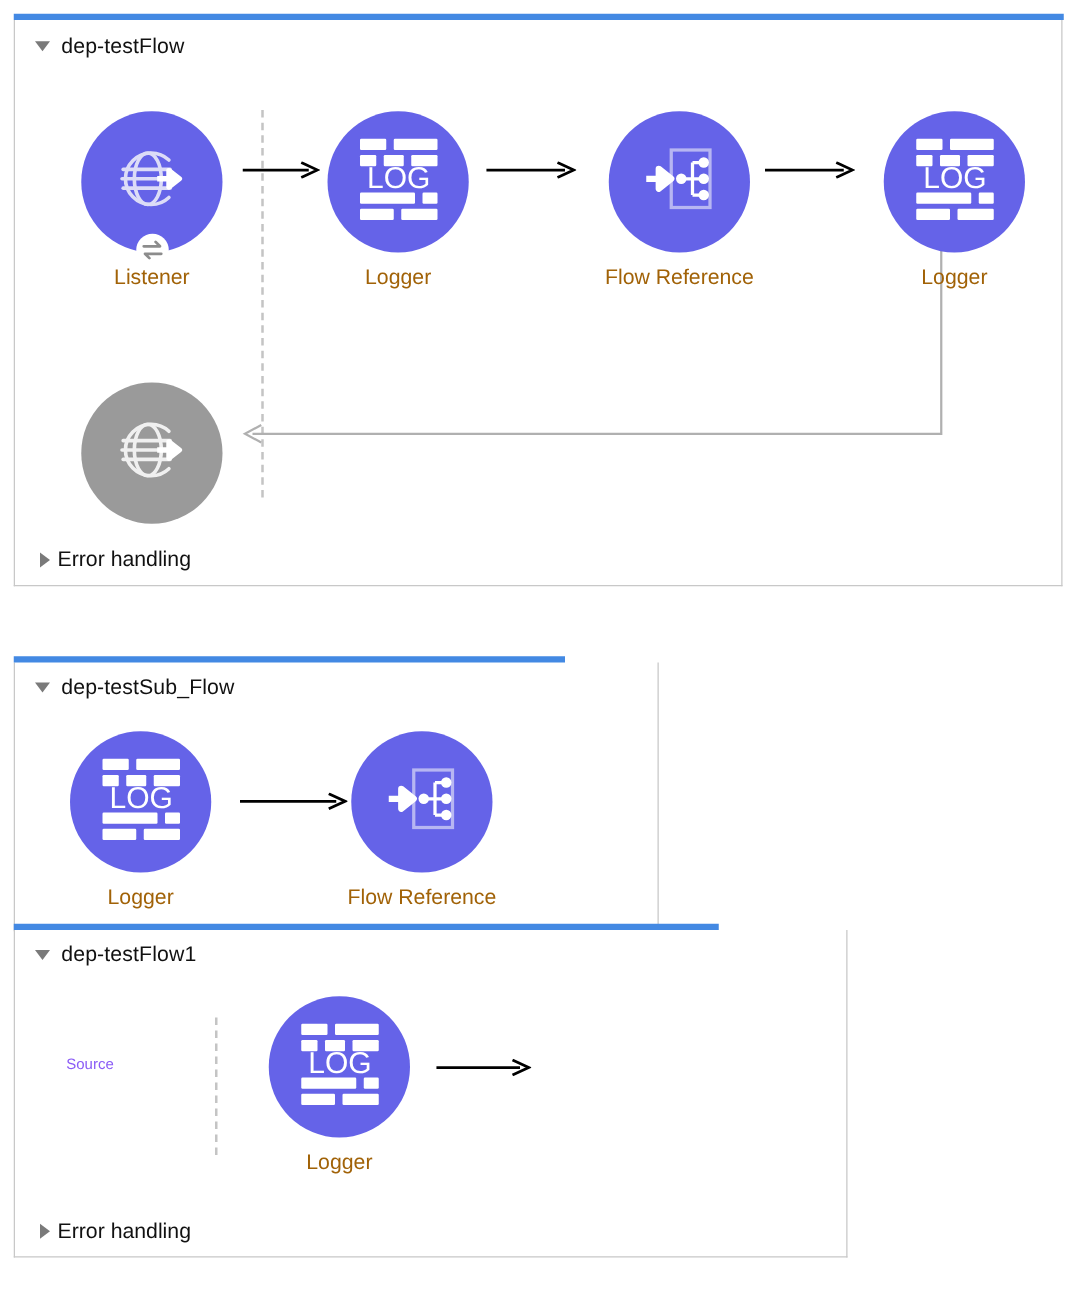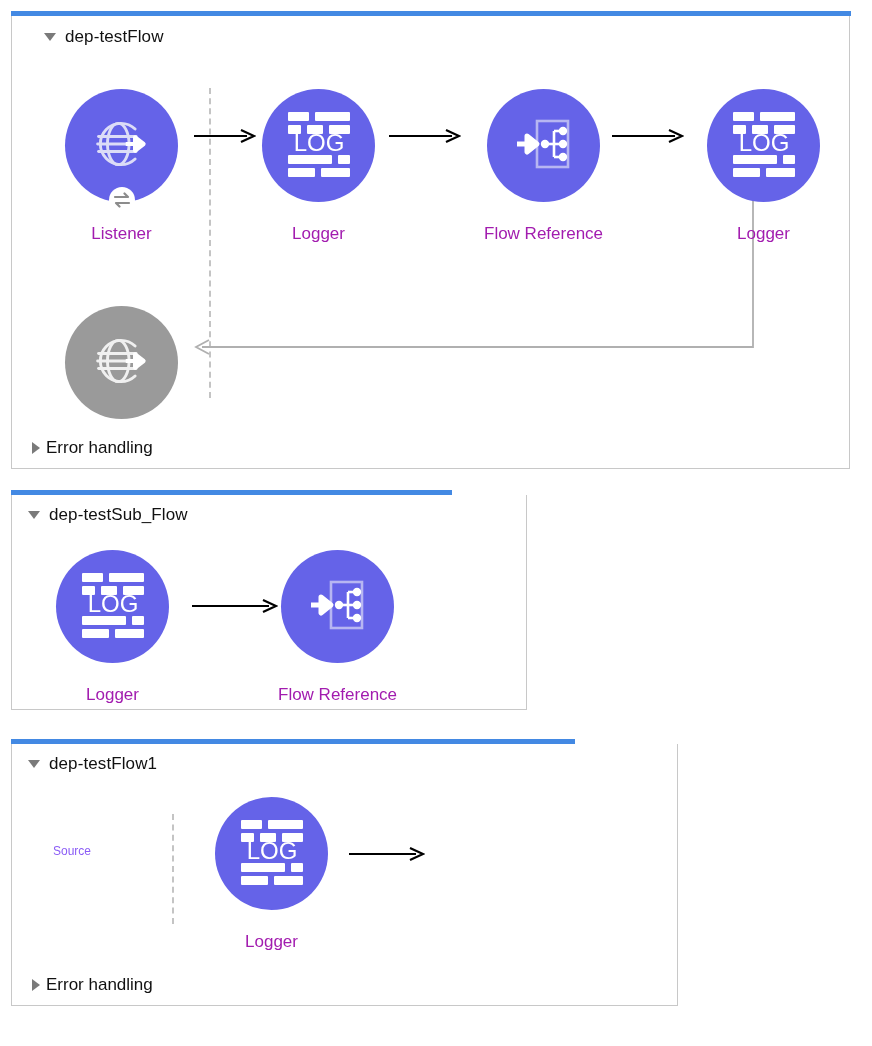--- a/index.html
+++ b/index.html
@@ -78,23 +78,23 @@
     align-items: center;
   }
   .node-circle {
     position: relative;
     border-radius: 50%;
     display: flex;
     align-items: center;
     justify-content: center;
   }
   .node-label {
-    margin-top: 22px;
+    margin-top: 10px;
     font-size: 17px;
-    color: #a21caf;
+    color: #a16207;
     white-space: nowrap;
     text-align: center;
   }
 
   .node-badge {
     position: absolute;
     bottom: -11px;
     left: 50%;
     transform: translateX(-50%);
     width: 26px;
@@ -128,21 +128,21 @@
   }
 </style>
 </head>
 <body>
 
 <div id="canvas">
 
   <div class="flow-container" style="left:11px; top:16px; width:839px; height:453px;">
     <div class="flow-topbar" style="width:840px;"></div>
 
-    <div class="flow-header" style="left:32px; top:10px;">
+    <div class="flow-header" style="left:16px; top:10px;">
       <span class="tri tri-down"></span>
       <span class="flow-title">dep-testFlow</span>
     </div>
 
     <div class="dashed-v" style="left:197px; top:72px; height:310px;"></div>
 
     <div class="arrow-h" style="left:182px; top:113px; width:62px;">
       <svg width="62" height="14" viewBox="0 0 62 14">
         <line x1="0" y1="7" x2="53" y2="7" stroke="#000" stroke-width="2.2"></line>
         <polyline points="47,1 60,7 47,13" fill="none" stroke="#000" stroke-width="2.2"></polyline>
@@ -279,21 +279,21 @@
         </span>
       </div>
     </div>
 
     <div class="error-handling-row" style="left:20px; top:422px;">
       <span class="tri tri-right"></span>
       <span class="error-handling-label">Error handling</span>
     </div>
   </div>
 
-  <div class="flow-container" style="left:11px; top:495px; width:516px; height:215px;">
+  <div class="flow-container" style="left:11px; top:530px; width:516px; height:215px;">
     <div class="flow-topbar" style="width:441px;"></div>
 
     <div class="flow-header" style="left:16px; top:9px;">
       <span class="tri tri-down"></span>
       <span class="flow-title">dep-testSub_Flow</span>
     </div>
 
     <div class="arrow-h" style="left:180px; top:104px; width:86px;">
       <svg width="86" height="14" viewBox="0 0 86 14">
         <line x1="0" y1="7" x2="77" y2="7" stroke="#000" stroke-width="2.2"></line>

